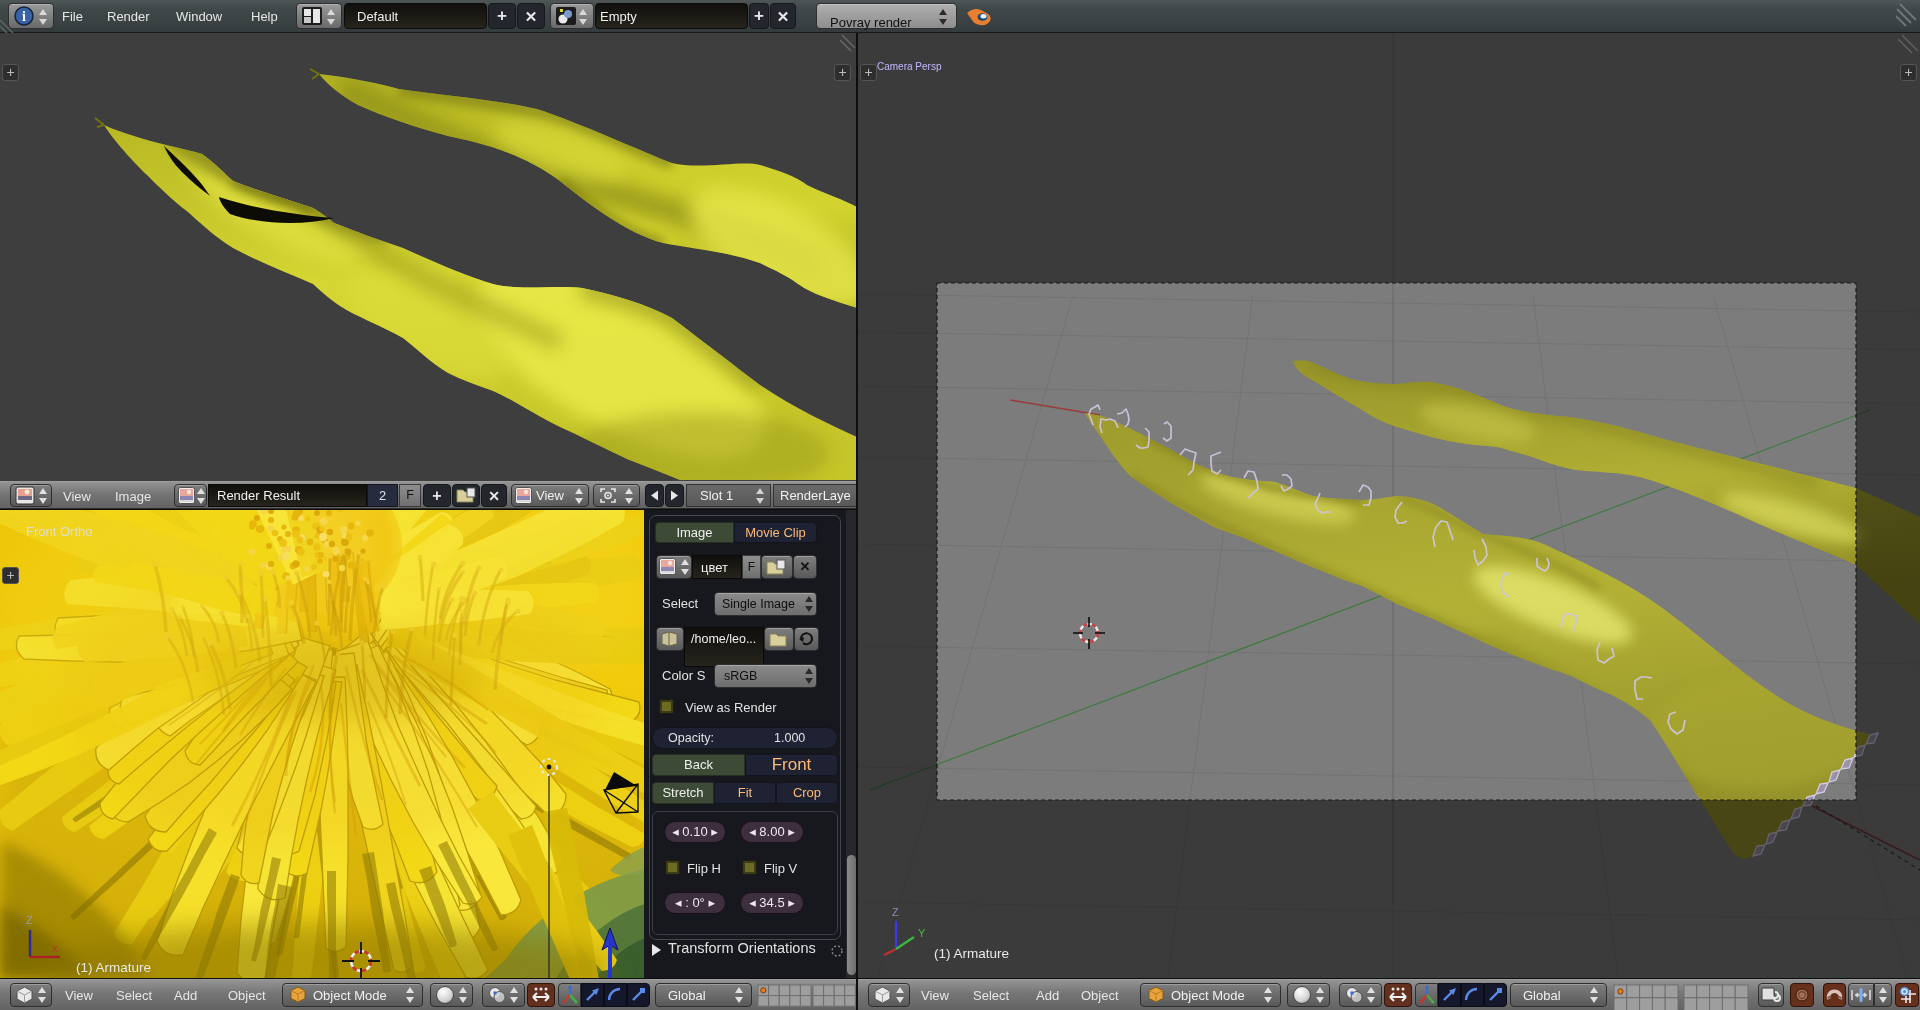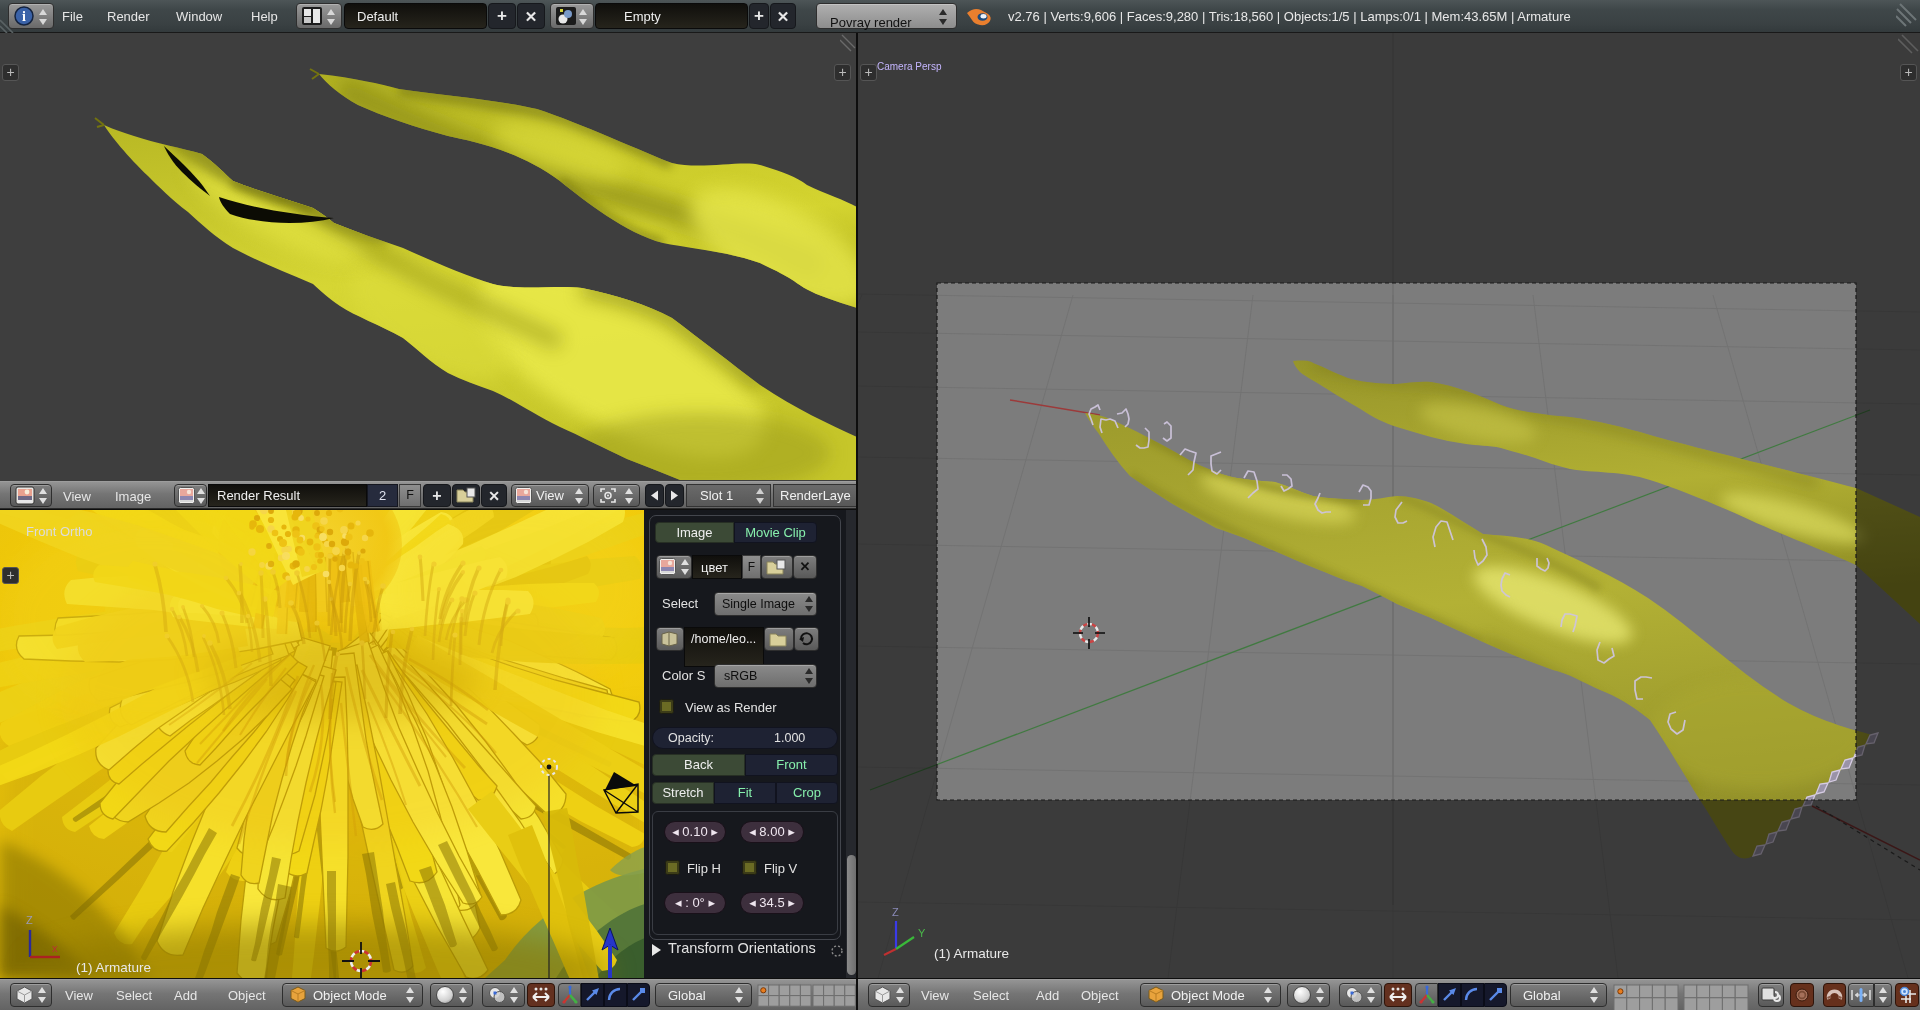--- a/index.html
+++ b/index.html
@@ -2,21 +2,21 @@
 <html><head><meta charset="utf-8"><title>b</title><style>
 *{margin:0;padding:0;box-sizing:border-box}
 html,body{width:1920px;height:1010px;overflow:hidden;background:#000}
 #root{position:absolute;left:0;top:0;width:1920px;height:1010px;font-family:"Liberation Sans",sans-serif;background:#000}
 .abs{position:absolute}
 .txt{position:absolute;color:#e6e6e6;font-size:13px;white-space:nowrap}
 .gbtn{position:absolute;border-radius:4px;background:linear-gradient(#7e7e7e,#595959);border:1px solid #2e2e2e;box-shadow:inset 0 1px 0 rgba(255,255,255,0.25)}
 .dbtn{position:absolute;border-radius:4px;background:#23262c;border:1px solid #16181c;color:#e8e8e8;text-align:center}
 .dfield{position:absolute;border-radius:4px;background:linear-gradient(#100f0c,#26241c);border:1px solid #0a0a0a;color:#efefef;font-size:13px}
 .hdr-grad{background:linear-gradient(#949494,#757575 45%,#636363)}
-.navy{background:#1e2233;border:1px solid #11131f;border-radius:4px;color:#86efac}
+.navy{background:#1e2233;border:1px solid #11131f;border-radius:4px;color:#fdba74}
 .grn{background:#3c4a36;border:1px solid #272f24;border-radius:4px;color:#eee}
 .pill{position:absolute;border-radius:11px;background:#3d2f3d;border:1px solid #191019;color:#efe6ef;font-size:13px;text-align:center}
 .chk{position:absolute;width:15px;height:15px;border-radius:3px;background:#6b6b24;border:1px solid #1c1c10;box-shadow:inset 0 0 0 2px #3c3c18}
 .lbl{position:absolute;color:#e2e2e2;font-size:13px;white-space:nowrap}
 </style></head><body>
 <div id="root">
     <div class="abs" style="left:0;top:0;width:1920px;height:33px;background:linear-gradient(#4d5557,#3f4749 30%,#3a4143 75%,#333a3c);border-bottom:1px solid #191919">
       <div class="gbtn" style="left:8px;top:3px;width:46px;height:26px;background:linear-gradient(#9a9a9a,#696969)"></div>
       <svg class="abs" style="left:14px;top:6px" width="22" height="20" viewBox="0 0 22 20">
 <circle cx="10" cy="10" r="9" fill="#3a62a8" stroke="#14233f" stroke-width="1.5"></circle>
@@ -51,37 +51,36 @@
 <rect x="1" y="1" width="20" height="18" rx="2" fill="#1b1b1b"></rect>
 <circle cx="8" cy="13" r="4.5" fill="#e8e8e8"></circle>
         <circle cx="13" cy="8" r="4" fill="#7a9ac8"></circle>
 <rect x="5" y="3" width="3" height="3" fill="#d8d840"></rect>
       </svg>
       <svg style="position:absolute;left:578px;top:8px" width="10" height="18" viewBox="0 0 10 18">
 <path d="M5 1 L9 7 L1 7 Z" fill="#d8d8d8"></path>
         <path d="M5 17 L9 11 L1 11 Z" fill="#d8d8d8"></path>
       </svg>
       <div class="dfield" style="left:595px;top:3px;width:153px;height:26px">
-        <span style="position:absolute;left:28px;top:5px">Empty</span>
+        <span style="position:absolute;left:4px;top:5px">Empty</span>
       </div>
       <div class="dbtn" style="left:749px;top:3px;width:20px;height:26px;font-size:17px;font-weight:bold;line-height:24px">+</div>
       <div class="dbtn" style="left:770px;top:3px;width:26px;height:26px;font-size:15px;font-weight:bold;line-height:25px">✕</div>
       <div class="gbtn" style="left:816px;top:3px;width:141px;height:26px;background:linear-gradient(#b0b0b0,#8d8d8d)"></div>
       <div class="abs" style="left:830px;top:15px;color:#111;font-size:13px">Povray render</div>
       <svg style="position:absolute;left:938px;top:8px" width="10" height="18" viewBox="0 0 10 18">
 <path d="M5 1 L9 7 L1 7 Z" fill="#2a2a2a"></path>
         <path d="M5 17 L9 11 L1 11 Z" fill="#2a2a2a"></path>
       </svg>
       <svg class="abs" style="left:966px;top:5px" width="27" height="24" viewBox="0 0 27 24">
 <path d="M1,8 Q8,2 15,5 L22,9 Q26,12 24,16 Q21,21 14,20 Q8,19 6,15 Q4,12 1,8 Z" fill="#e97f2e"></path>
 <ellipse cx="16" cy="12.5" rx="7" ry="5.5" fill="#e97f2e"></ellipse>
 <ellipse cx="16.5" cy="12" rx="5" ry="3.8" fill="#1e4a7a"></ellipse>
 <ellipse cx="17.5" cy="11.2" rx="3" ry="2.2" fill="#eef3f8"></ellipse>
       </svg>
-      <div class="txt" style="left:1008px;top:9px;color:#e8e8e8">v2.76 | Verts:9,606 | Faces:9,280 | Tris:18,560 | Objects:1/5 | Lamps:0/1 | Mem:43.65M | Armature</div>
       <svg class="abs" style="left:1896px;top:2px" width="22" height="26" viewBox="0 0 22 26">
 <path d="M4,2 L20,18 M1,7 L15,21 M0,14 L10,24" stroke="#6d7577" stroke-width="2"></path>
       </svg>
       <svg class="abs" style="left:0px;top:16px" width="16" height="17" viewBox="0 0 16 17">
 <path d="M0,4 L13,17 M0,10 L7,17" stroke="#5a6264" stroke-width="1.6"></path>
       </svg>
     </div>
     <div class="abs" style="left:0;top:33px;width:857px;height:448px;background:#3e3e3e;overflow:hidden">
       <svg width="857" height="448" viewBox="0 0 857 448" style="position:absolute;left:0;top:0">
         <defs>
@@ -776,21 +775,21 @@
         <svg style="position:absolute;left:160px;top:157px" width="10" height="18" viewBox="0 0 10 18">
 <path d="M5 1 L9 7 L1 7 Z" fill="#2a2a2a"></path>
           <path d="M5 17 L9 11 L1 11 Z" fill="#2a2a2a"></path>
         </svg>
         <div class="chk" style="left:15px;top:189px"></div>
         <div class="lbl" style="left:41px;top:190px">View as Render</div>
         <div class="abs navy" style="left:8px;top:217px;width:186px;height:22px;border-radius:11px"></div>
         <div class="lbl" style="left:24px;top:221px;font-size:12.5px">Opacity:</div>
         <div class="lbl" style="left:130px;top:221px;font-size:12.5px">1.000</div>
         <div class="abs grn" style="left:8px;top:244px;width:93px;height:22px;border-radius:4px 0 0 4px;text-align:center;line-height:20px;font-size:13px">Back</div>
-        <div class="abs navy" style="left:101px;top:244px;width:93px;height:22px;border-radius:0 4px 4px 0;text-align:center;line-height:20px;font-size:13px">Front</div>
+        <div class="abs navy" style="left:101px;top:244px;width:93px;height:22px;border-radius:0 4px 4px 0;text-align:center;line-height:20px;font-size:17px">Front</div>
         <div class="abs grn" style="left:8px;top:272px;width:62px;height:22px;border-radius:4px 0 0 4px;text-align:center;line-height:20px;font-size:13px">Stretch</div>
         <div class="abs navy" style="left:70px;top:272px;width:62px;height:22px;border-radius:0;text-align:center;line-height:20px;font-size:13px">Fit</div>
         <div class="abs navy" style="left:132px;top:272px;width:62px;height:22px;border-radius:0 4px 4px 0;text-align:center;line-height:20px;font-size:13px">Crop</div>
         <div class="abs" style="left:8px;top:301px;width:186px;height:124px;border:1px solid #3a3d44;border-radius:6px"></div>
         <div class="pill" style="left:20px;top:311px;width:62px;height:22px;line-height:20px">◂&nbsp;0.10&nbsp;▸</div>
         <div class="pill" style="left:96px;top:311px;width:64px;height:22px;line-height:20px">◂&nbsp;8.00&nbsp;▸</div>
         <div class="chk" style="left:21px;top:350px"></div>
         <div class="lbl" style="left:43px;top:351px">Flip H</div>
         <div class="chk" style="left:98px;top:350px"></div>
         <div class="lbl" style="left:120px;top:351px">Flip V</div>

